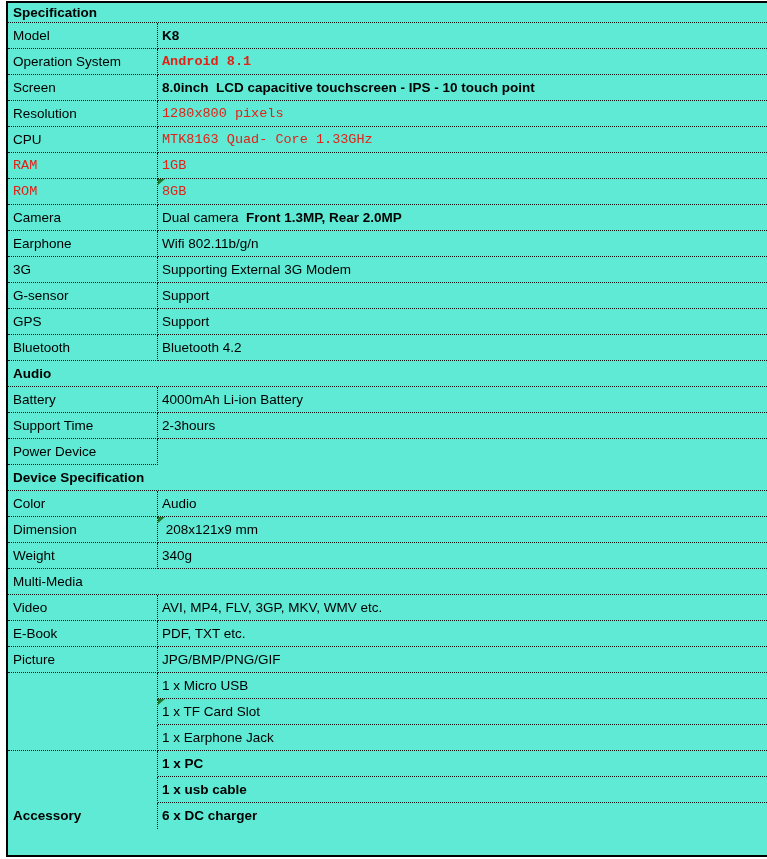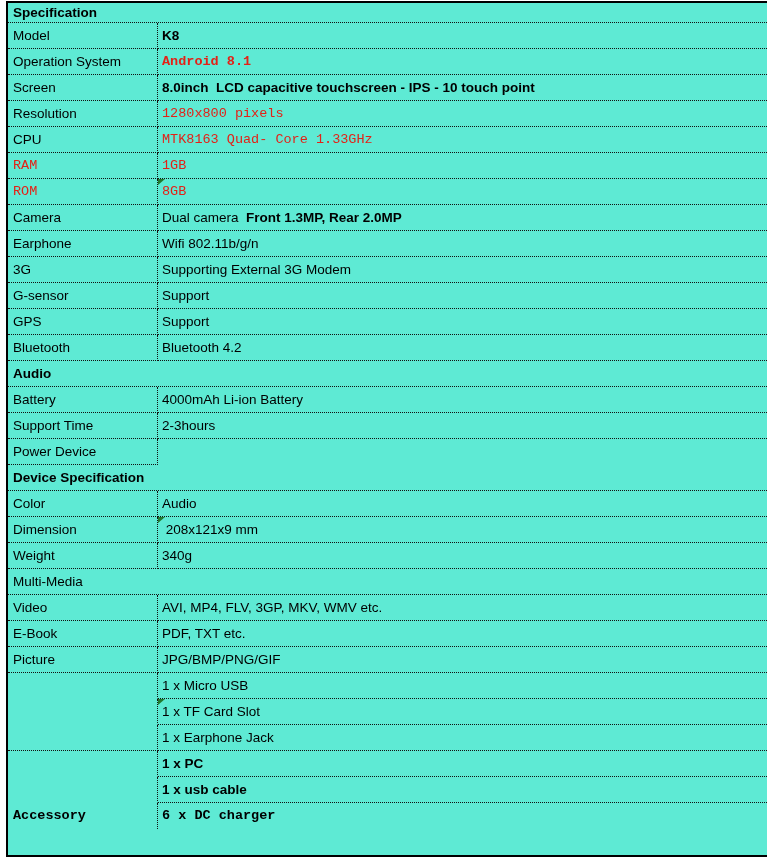--- a/index.html
+++ b/index.html
@@ -45,21 +45,21 @@
     white-space: pre;
   }
   .cell-value {
     flex: 1;
     position: relative;
     padding-left: 4px;
     white-space: pre;
     align-items: center;
   }
   .row.merged .cell-label { flex: 1; border-right: none; }
-  .row:last-child .cell { border-bottom: none; font-family: Liberation Mono, monospace; }
+  .row:last-child .cell { border-bottom: none; }
   .cell-label.no-hr { border-bottom-color: transparent; }
   .bold { font-weight: bold; }
   .red { color: var(--red-text, #e32117); font-family: Liberation Mono, monospace; }
   .flag {
     position: absolute;
     left: 0;
     top: 0;
     width: 7px;
     height: 6px;
     background: var(--flag-green, #217a2e);

